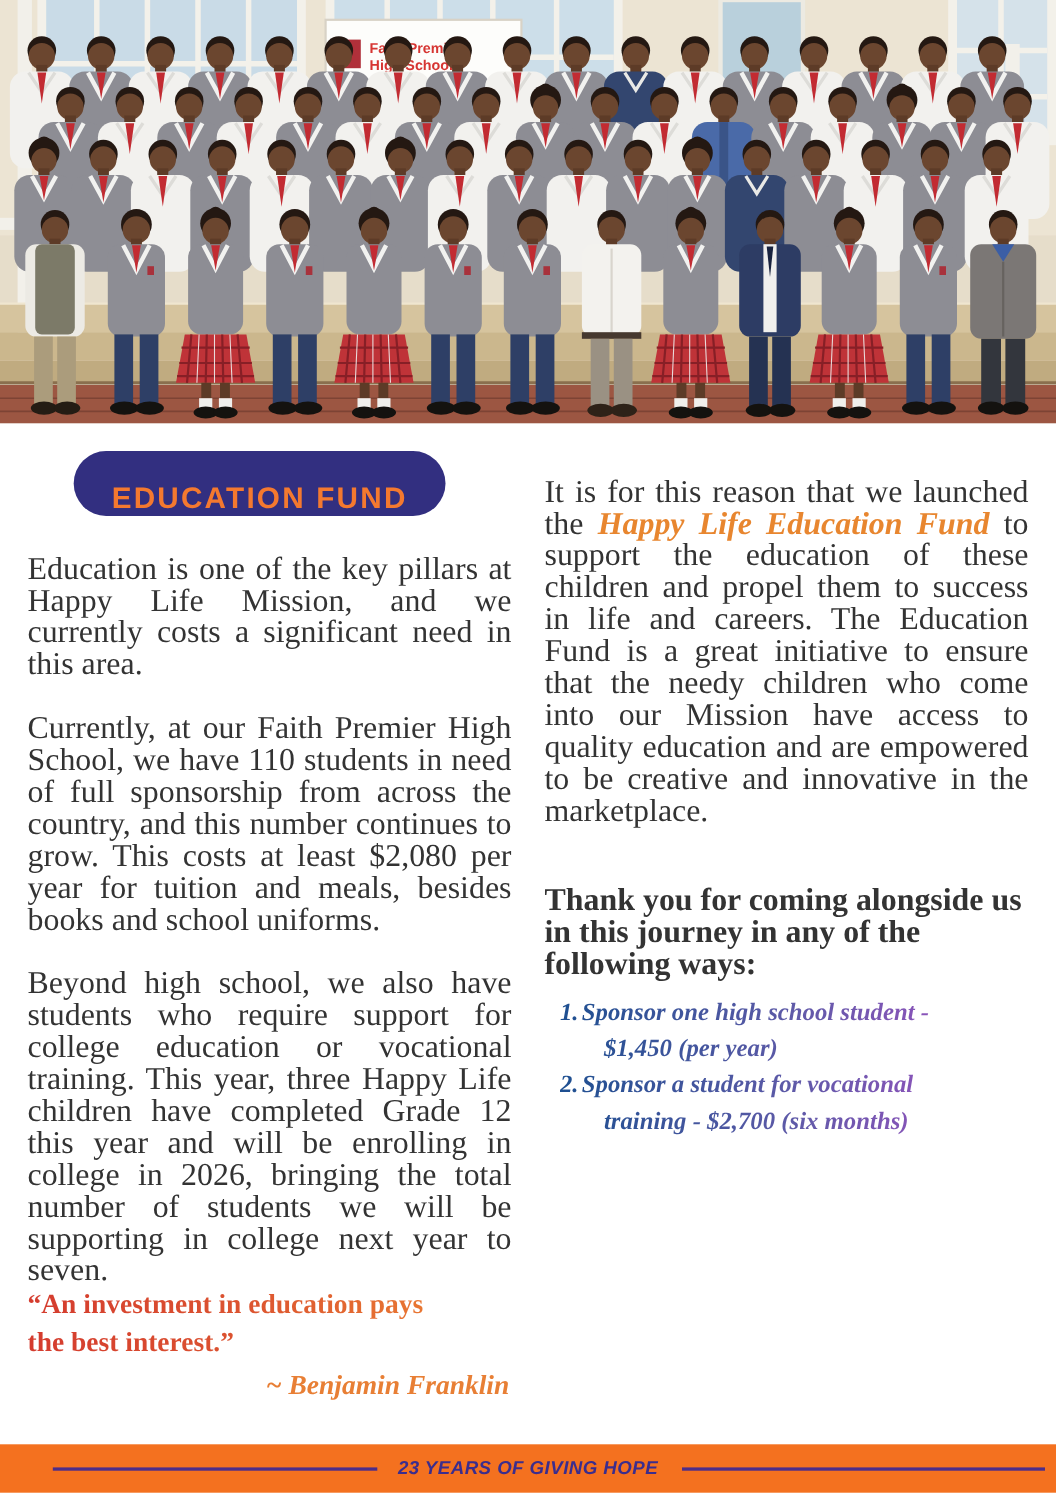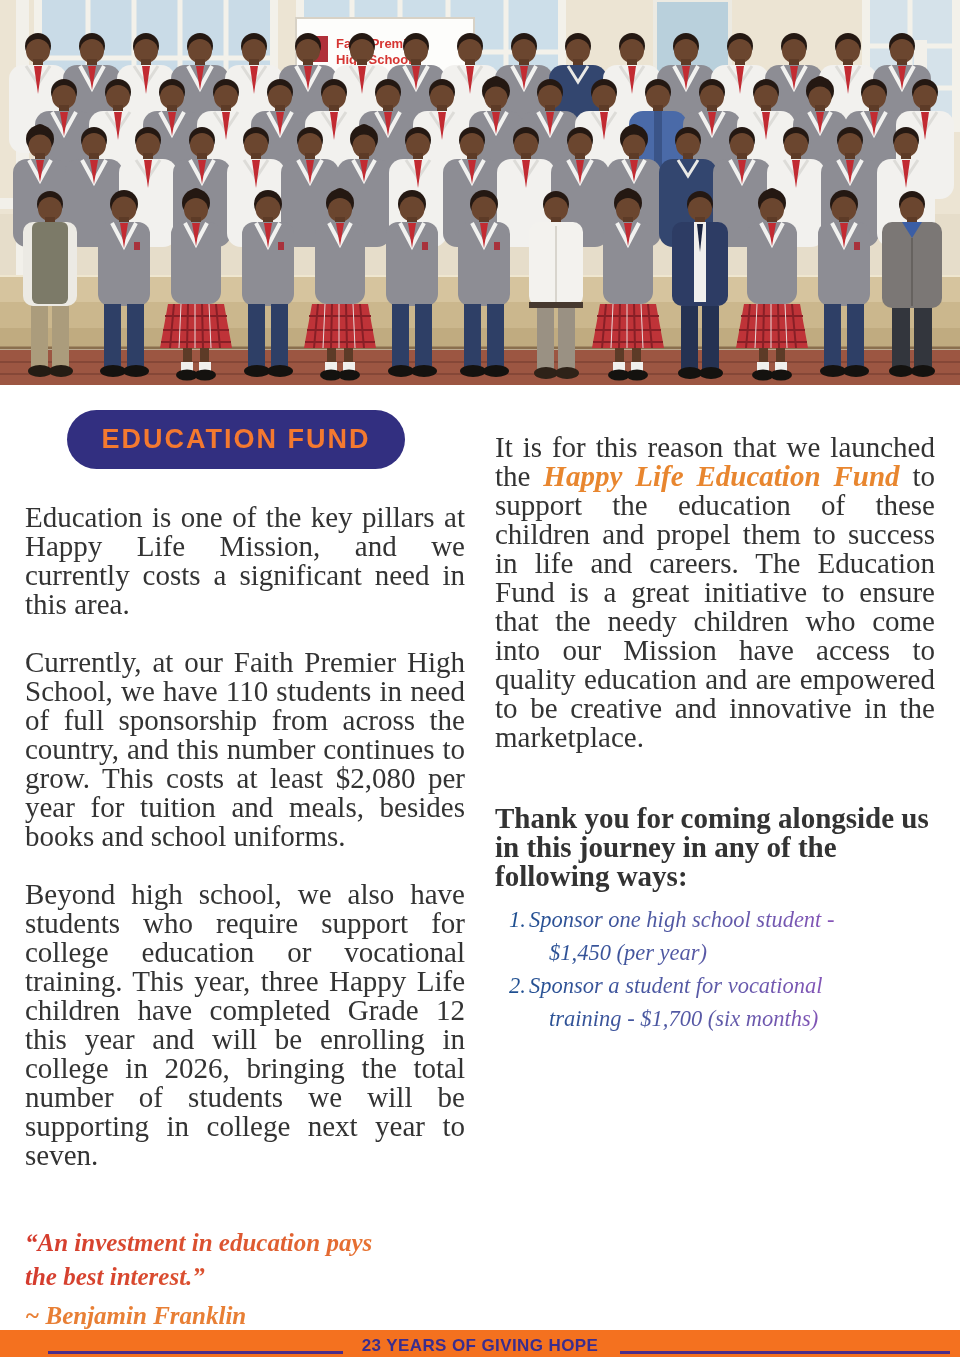--- a/index.html
+++ b/index.html
@@ -3,43 +3,43 @@
 <meta charset="utf-8">
 <style>
   html,body{margin:0;padding:0;background:#ffffff;}
   body{width:960px;height:1357px;overflow:hidden;font-family:"Liberation Serif","DejaVu Serif",serif;}
   .page{position:relative;width:960px;height:1357px;display:flex;flex-direction:column;background:#fff;}
   .photo{width:960px;height:385px;flex:none;}
   .photo svg{display:block;}
   .content{flex:1;display:flex;gap:30px;padding:0 25px;box-sizing:border-box;}
   .col{flex:1;min-width:0;}
   .badge{margin:25px 0 0 42px;width:338px;height:59px;background:#322f80;border-radius:30px;
-         display:flex;align-items:center;justify-content:center;}
+         display:flex;align-items:flex-end;justify-content:center;}
   .badge span{font-family:"Liberation Sans",sans-serif;font-weight:bold;font-size:27px;
               letter-spacing:2px;color:#f4792f;}
   p.body{font-size:29px;line-height:29px;text-align:justify;color:#333;margin:29px 0 0 0;}
   .left p.first{margin-top:34px;}
   .right p.first{margin-top:48px;}
   .right p.second{margin-top:52px;text-align:left;font-weight:bold;}
   .hl{color:#e8862f;font-weight:bold;font-style:italic;}
-  .quote{margin-top:56px;font-weight:bold;font-style:italic;font-size:25px;line-height:34px;
+  .quote{font-weight:bold;font-size:25px;line-height:34px;
          white-space:pre-line;
          background:linear-gradient(90deg,#d43b2e 0%,#dc5430 45%,#ee8733 100%);
          -webkit-background-clip:text;background-clip:text;color:transparent;}
-  .quote-attr{margin-top:8px;font-weight:bold;font-style:italic;font-size:25px;
+  .quote-attr{margin-top:8px;text-align:right;font-weight:bold;font-style:italic;font-size:25px;
               color:#e87f35;padding-right:2px;}
   ol.ways{margin:12px 0 0 0;padding:0 0 0 14px;list-style:none;}
-  ol.ways li{padding-left:40px;text-indent:-40px;font-weight:normal;font-style:italic;
+  ol.ways li{padding-left:40px;text-indent:-40px;font-weight:bold;font-style:italic;
              font-size:22.5px;line-height:33px;
              background:linear-gradient(90deg,#1d4f90 0%,#5f5aa8 50%,#a94fc6 100%);
              -webkit-background-clip:text;background-clip:text;color:transparent;}
   ol.ways .li-text{white-space:pre-line;}
   ol.ways .num{margin-right:3px;}
-  .footer{position:relative;height:32px;background:#f4711f;flex:none;
-          display:flex;align-items:center;justify-content:center;}
+  .footer{position:relative;height:44px;background:#f4711f;flex:none;
+          display:flex;align-items:center;justify-content:center;font-style:italic;}
   .footer .label{font-family:"Liberation Sans",sans-serif;font-weight:bold;font-size:17px;
                  letter-spacing:.4px;color:#3b2d8d;}
   .fline{position:absolute;top:21px;height:3px;background:#4c2d89;}
   .fline.l{left:48px;width:295px;}
   .fline.r{left:620px;width:330px;}
 </style>
 </head>
 <body>
 
 <div class="page">
@@ -306,21 +306,21 @@
       <div class="quote-attr">~ Benjamin Franklin</div>
     </div>
 
     <div class="col right">
       <p class="body first"><span>It is for this reason that we launched the </span><span class="hl">Happy Life Education Fund</span><span> to support the education of these children and propel them to success in life and careers. The Education Fund is a great initiative to ensure that the needy children who come into our Mission have access to quality education and are empowered to be creative and innovative in the marketplace.</span></p>
       <p class="body second">Thank you for coming alongside us in this journey in any of the following ways:</p>
       <ol class="ways">
         <li><span class="num">1.</span><span class="li-text">Sponsor one high school student -
 $1,450 (per year)</span></li>
         <li><span class="num">2.</span><span class="li-text">Sponsor a student for vocational
-training - $1,700 (six months)</span></li>
+training - $2,700 (six months)</span></li>
       </ol>
     </div>
 
   </div>
 
   <div class="footer">
     <div class="fline l"></div>
     <span class="label">23 YEARS OF GIVING HOPE</span>
     <div class="fline r"></div>
   </div>

